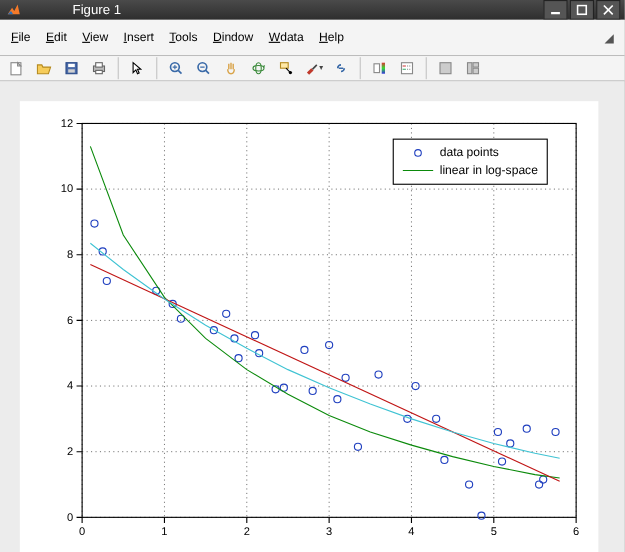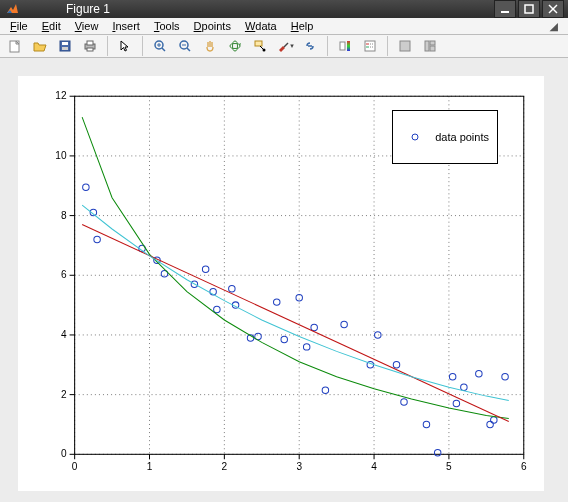--- a/index.html
+++ b/index.html
@@ -3,32 +3,32 @@
 <meta charset="utf-8">
 <style>
   * { box-sizing: border-box; margin: 0; padding: 0; }
   body { font-family: "Segoe UI", Tahoma, sans-serif; font-size: 11px; background: #3b3b3b; width: 568px; height: 502px; overflow: hidden; }
   .window { width: 568px; height: 502px; background: #ececec; display: flex; flex-direction: column; }
   .titlebar { height: 26px; background: linear-gradient(#4a4a4a,#2e2e2e); color: #fff; display: flex; align-items: center; padding: 0 4px; gap: 40px; }
   .titlebar .app-icon { width: 16px; height: 16px; margin-right: 6px; display:inline-flex;align-items:center;justify-content:center;}
   .titlebar .title { flex: 1; font-size: 12px; }
   .titlebar .winbtns { display: flex; gap: 2px; }
   .titlebar .winbtn { width: 22px; height: 18px; background: #555; border: 1px solid #222; color: #fff; display: flex; align-items: center; justify-content: center; font-size: 11px; cursor: pointer; }
-  .menubar { height: 22px; background: #f4f4f4; border-bottom: 1px solid #bcbcbc; display: flex; align-items: center; padding: 0 4px; gap: 2px; }
+  .menubar { height: 22px; background: #f4f4f4; border-bottom: 1px solid #bcbcbc; display: flex; align-items: center; padding: 16px 4px; gap: 2px; }
   .menubar .menuitem { padding: 2px 6px; cursor: pointer; }
   .menubar .mn-letter { text-decoration: underline; }
   .menubar .spacer { flex: 1; }
   .menubar .arrow { padding: 0 6px; color: #555; }
   .toolbar { height: 28px; background: #f4f4f4; border-bottom: 1px solid #bcbcbc; display: flex; align-items: center; padding: 0 4px; gap: 3px; }
   .toolbar .tbtn { width: 22px; height: 22px; border: 1px solid transparent; display: flex; align-items: center; justify-content: center; cursor: pointer; border-radius: 2px; }
   .toolbar .sep { width: 1px; height: 20px; background: #c4c4c4; margin: 0 3px; }
   .plot-area { flex: 1; background: #ececec; padding: 18px 24px 24px 18px; position: relative; }
   .plot-frame { width: 100%; height: 100%; background: #fff; position: relative; }
   svg.chart { width: 100%; height: 100%; display: block; }
-  .legend-box { position: absolute; top: 34px; right: 46px; background: #fff; border: 1px solid #000; padding: 18px 8px; font-size: 11px; }
+  .legend-box { position: absolute; top: 34px; right: 46px; background: #fff; border: 1px solid #000; padding: 4px 8px; font-size: 11px; }
   .legend-row { display: flex; align-items: center; gap: 6px; height: 16px; }
   .legend-swatch { width: 28px; height: 12px; display:flex; align-items:center; justify-content:center; }
   .axis-text { font-size: 10px; fill: #000; }
 </style>
 </head>
 <body>
 
 <div class="window">
 
   <div class="titlebar">
@@ -58,21 +58,21 @@
         </div>
     </div>
   </div>
 
   <div class="menubar">
     <span class="menuitem"><span class="mn-letter">F</span><span>ile</span></span>
     <span class="menuitem"><span class="mn-letter">E</span><span>dit</span></span>
     <span class="menuitem"><span class="mn-letter">V</span><span>iew</span></span>
     <span class="menuitem"><span class="mn-letter">I</span><span>nsert</span></span>
     <span class="menuitem"><span class="mn-letter">T</span><span>ools</span></span>
-    <span class="menuitem"><span class="mn-letter">D</span><span>points</span></span>
+    <span class="menuitem"><span class="mn-letter">D</span><span>indow</span></span>
     <span class="menuitem"><span class="mn-letter">W</span><span>data</span></span>
     <span class="menuitem"><span class="mn-letter">H</span><span>elp</span></span>
     <span class="spacer"></span>
     <span class="arrow">◢</span>
   </div>
 
   <div class="toolbar">
     <div class="tbtn">
         <svg width="14" height="14">
           <rect x="2" y="2" width="9" height="11" fill="#fff" stroke="#888"></rect>
@@ -277,17 +277,25 @@
       </svg>
       <div class="legend-box">
         <div class="legend-row">
           <span class="legend-swatch">
               <svg width="28" height="10">
                 <circle cx="14" cy="5" r="3" fill="none" stroke="#1f3fbf" stroke-width="1"></circle>
               </svg>
             </span>
           <span>data points</span>
         </div>
+        <div class="legend-row">
+          <span class="legend-swatch">
+              <svg width="28" height="10">
+                <line x1="0" y1="5" x2="28" y2="5" stroke="#0b8a0b" stroke-width="1"></line>
+              </svg>
+            </span>
+          <span>linear in log-space</span>
+        </div>
       </div>
     </div>
   </div>
 
 </div>
 
 </body></html>

